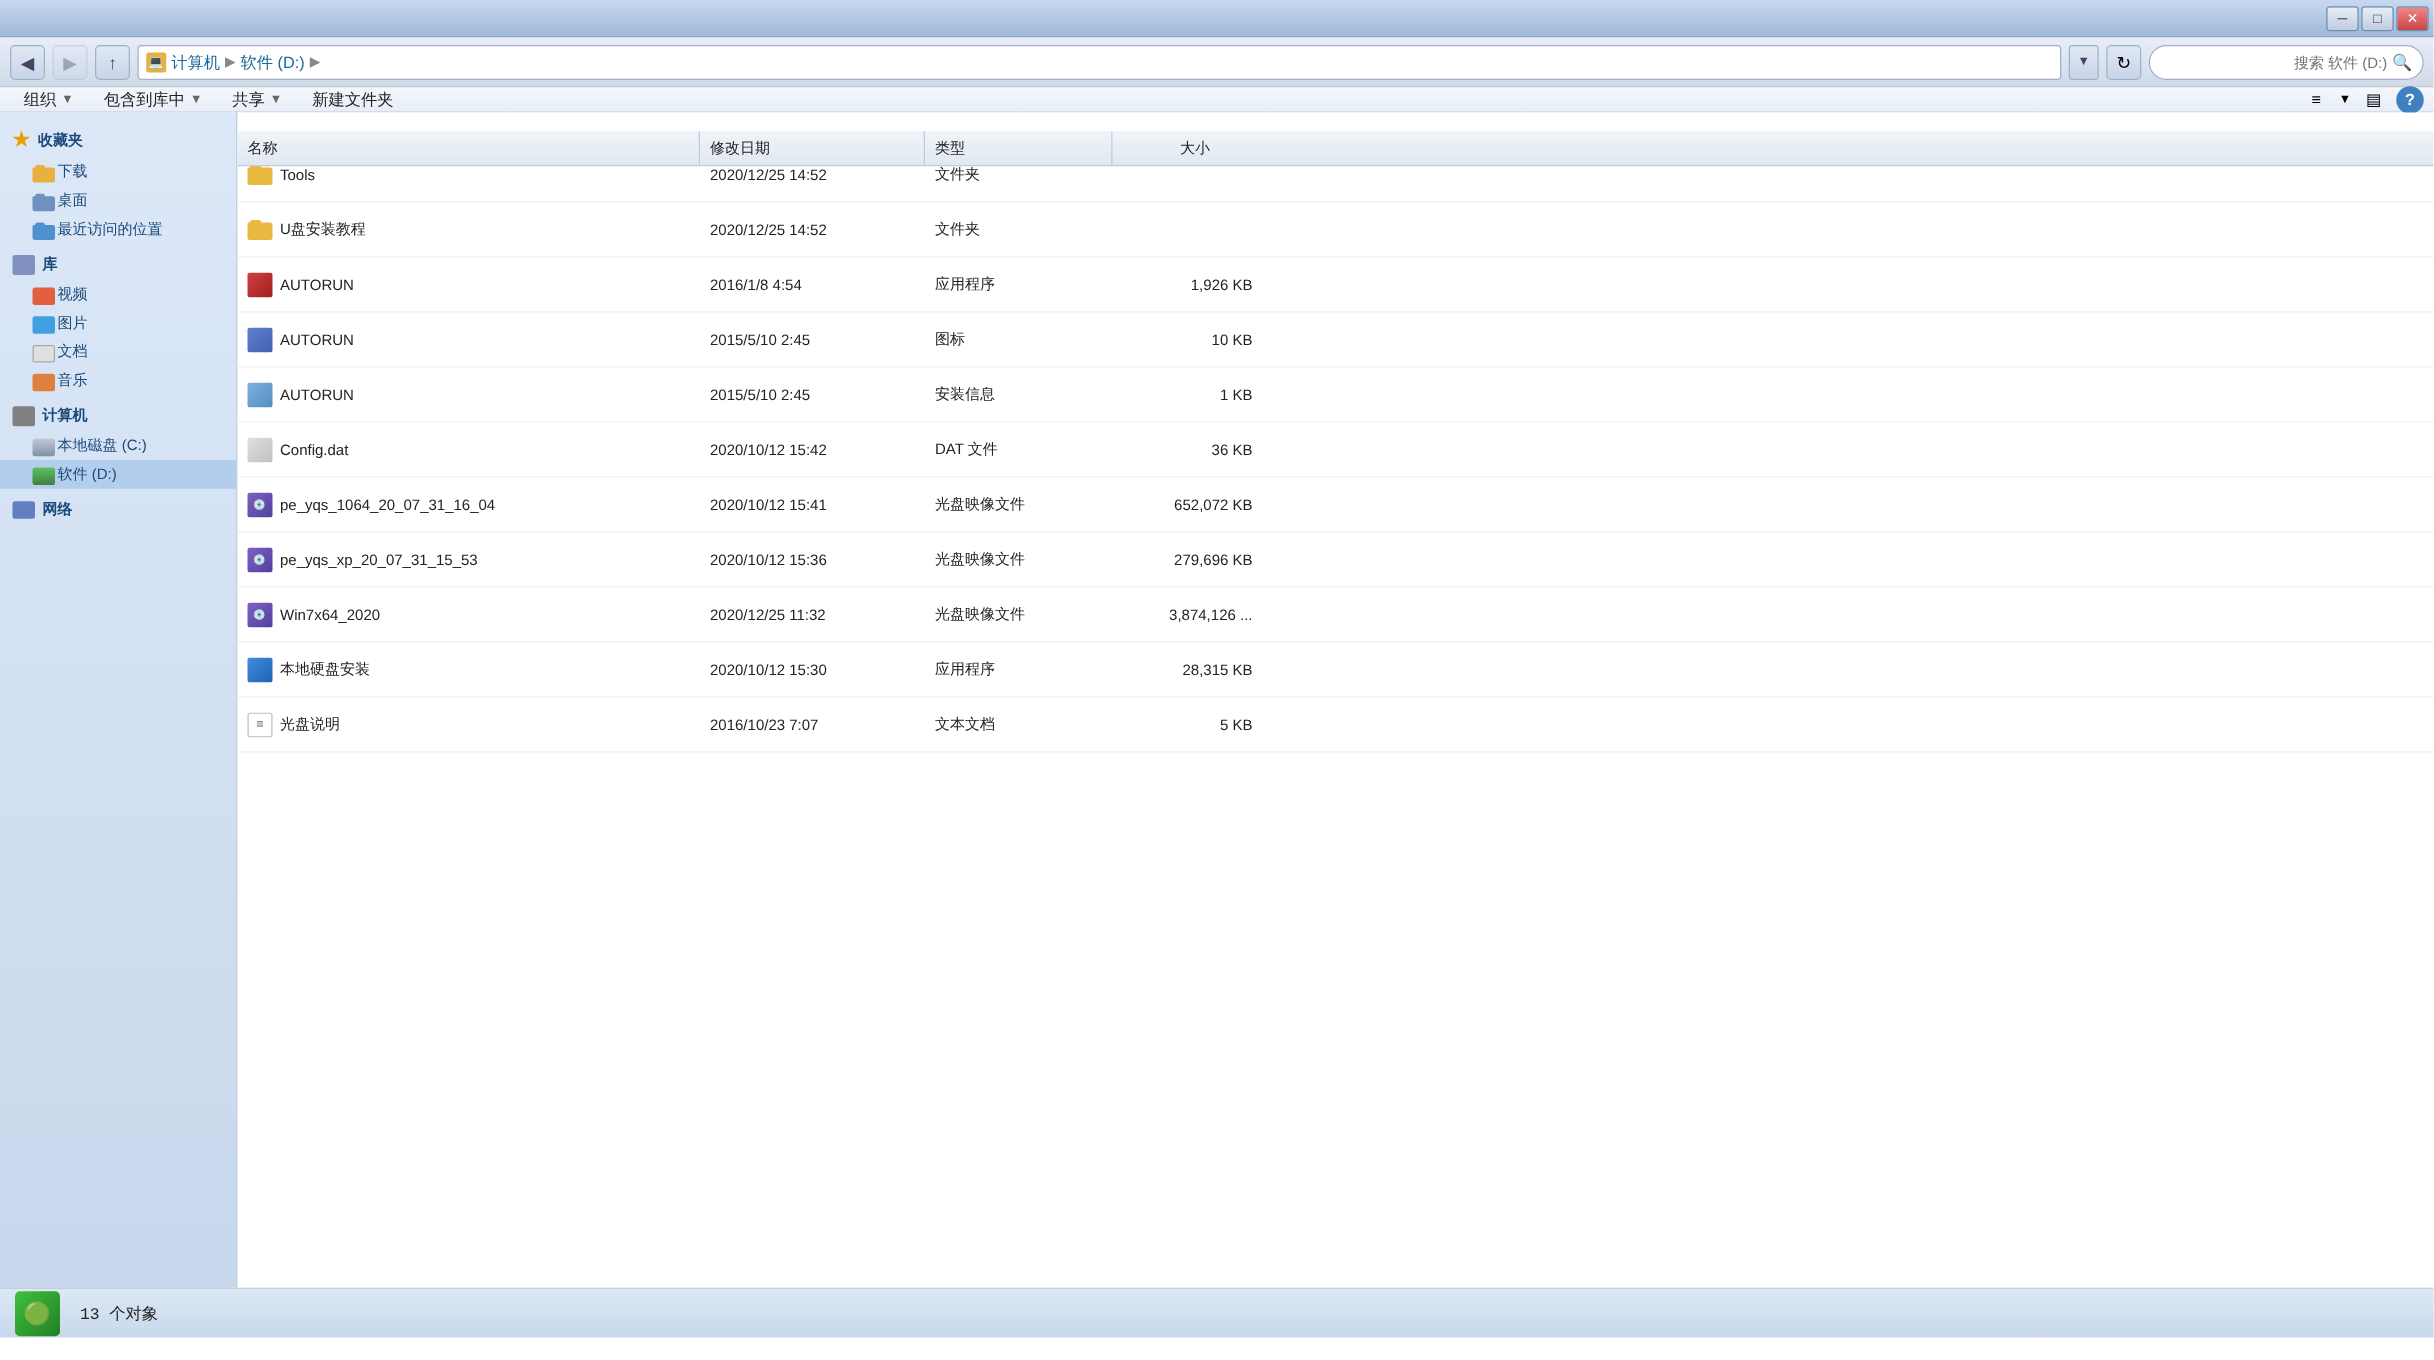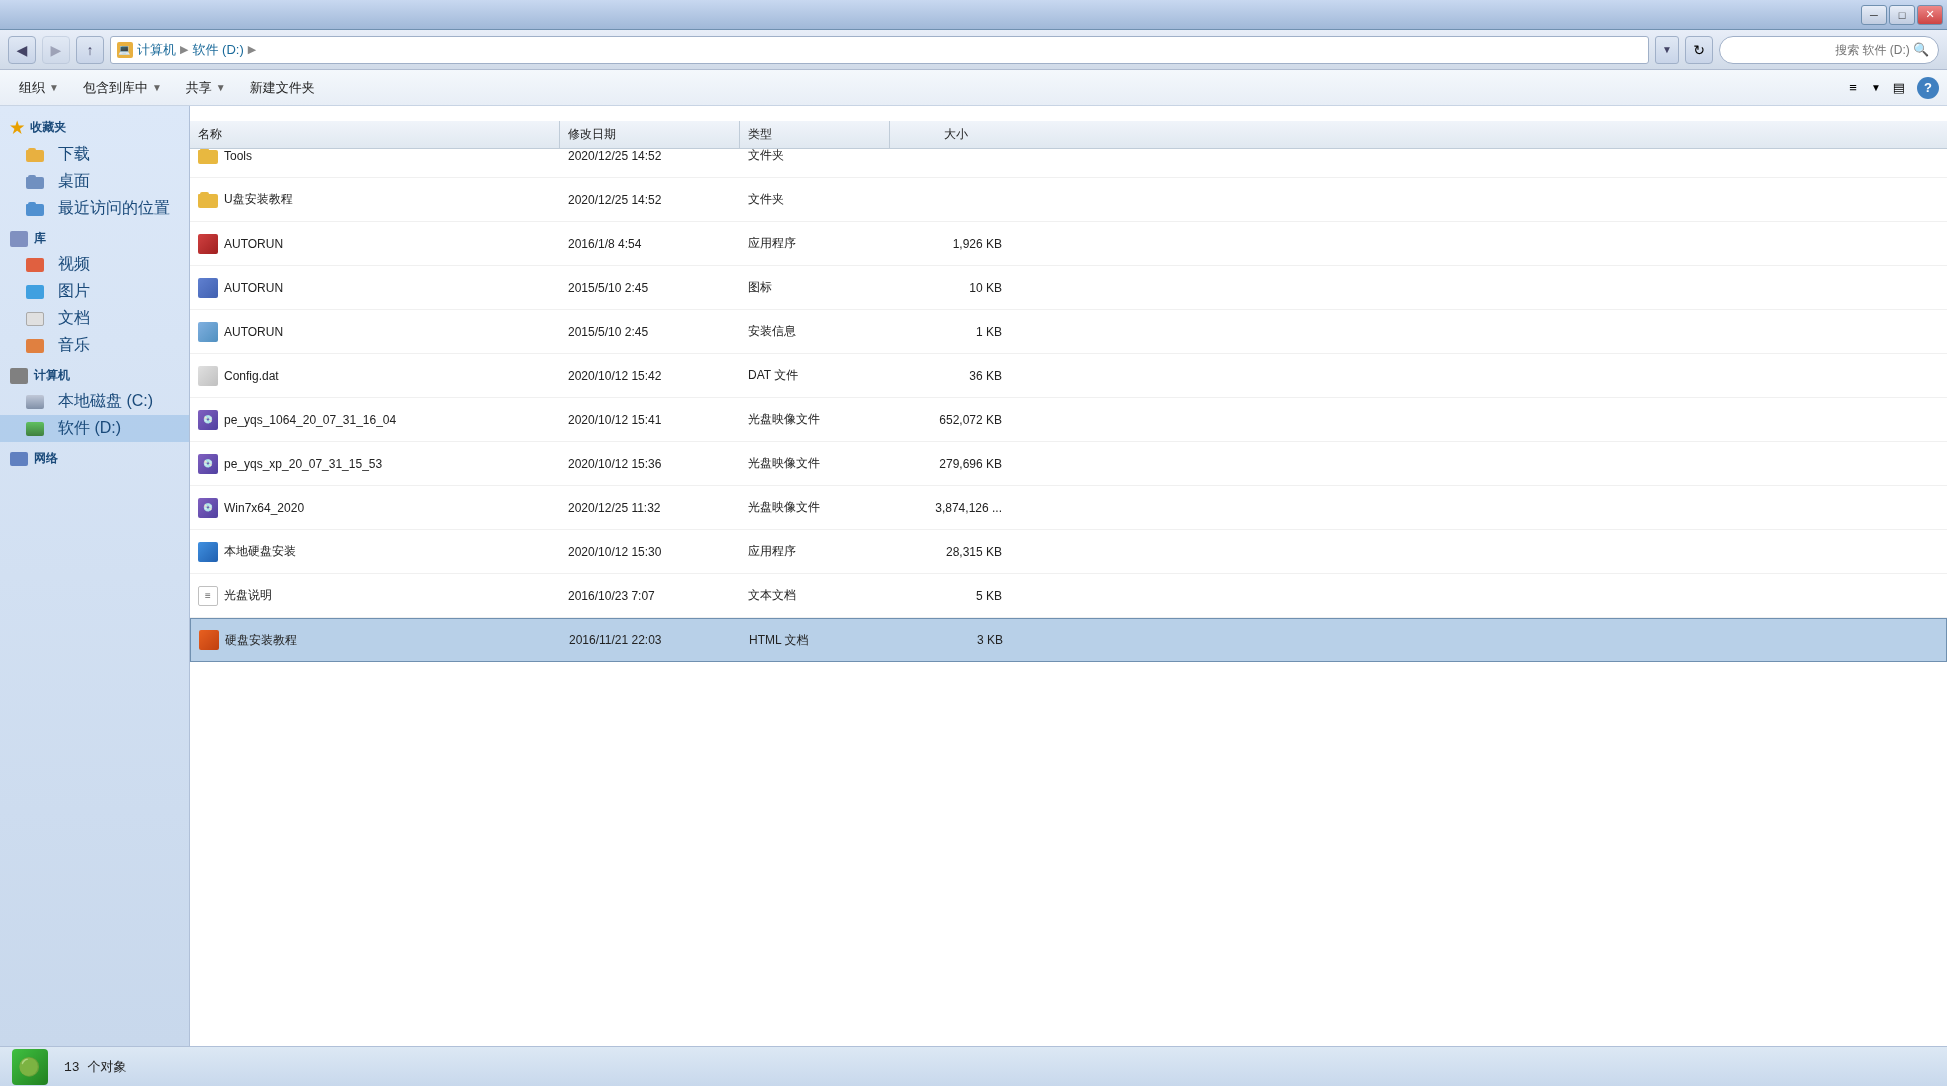--- a/index.html
+++ b/index.html
@@ -145,21 +145,21 @@
       text-align: right;
     }
     .search-icon-btn {
       color: #888;
       cursor: pointer;
       font-size: 13px;
     }
 
     
     .toolbar {
-      height: 36px;
+      height: 20px;
       background: linear-gradient(to bottom, #f4f8fc 0%, #e8eef6 100%);
       display: flex;
       align-items: center;
       padding: 0 8px;
       gap: 2px;
       border-bottom: 1px solid #c8d4e4;
     }
     .toolbar-btn {
       height: 30px;
       padding: 0 10px;
@@ -232,26 +232,26 @@
       color: #1a4a7a;
       font-weight: bold;
       font-size: 12px;
     }
     .sidebar-star {
       color: #e8a000;
       font-size: 16px;
     }
     .sidebar-item {
       display: flex;
-      align-items: center;
+      align-items: flex-end;
       padding: 3px 10px 3px 26px;
-      gap: 14px;
+      gap: 2px;
       cursor: pointer;
       color: #1a4a7a;
-      font-size: 16px;
+      font-size: 12px;
     }
     .sidebar-item.selected { background: rgba(100,160,220,0.3); }
     .folder-icon-sm {
       width: 18px;
       height: 14px;
       position: relative;
     }
     .folder-icon-sm::before {
       content: '';
       position: absolute;
@@ -707,29 +707,20 @@
     </div>
         <div class="file-row">
       <div class="file-cell">
         <div class="icon-txt"></div>
         <span>光盘说明</span>
       </div>
       <div class="file-cell">2016/10/23 7:07</div>
       <div class="file-cell">文本文档</div>
       <div class="file-cell file-cell-right">5 KB</div>
     </div>
-        <div class="file-row selected">
-      <div class="file-cell">
-        <div class="icon-html"></div>
-        <span>硬盘安装教程</span>
-      </div>
-      <div class="file-cell">2016/11/21 22:03</div>
-      <div class="file-cell">HTML 文档</div>
-      <div class="file-cell file-cell-right">3 KB</div>
-    </div>
       </div>
   </div>
 </div>
 
 <div class="status-bar">
   <div class="status-app-icon">🟢</div>
   <span class="status-text">13 个对象</span>
 </div>
 
 </body></html>

